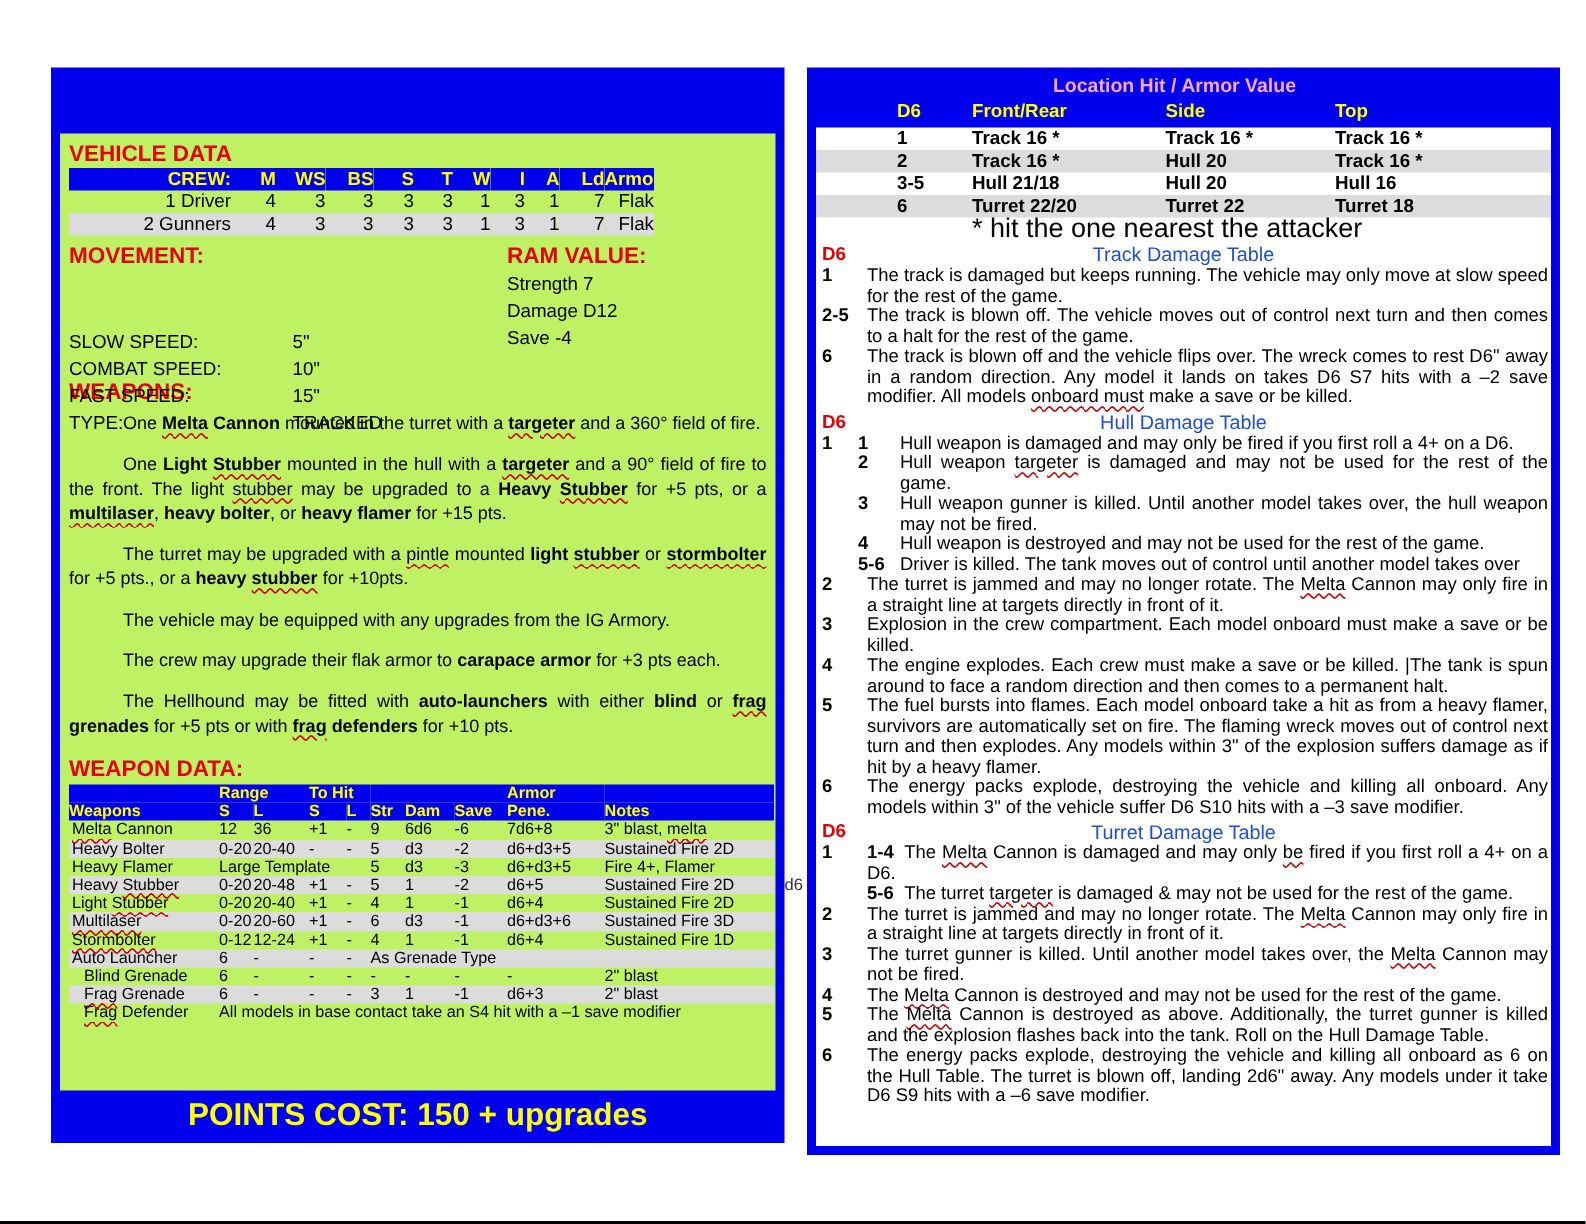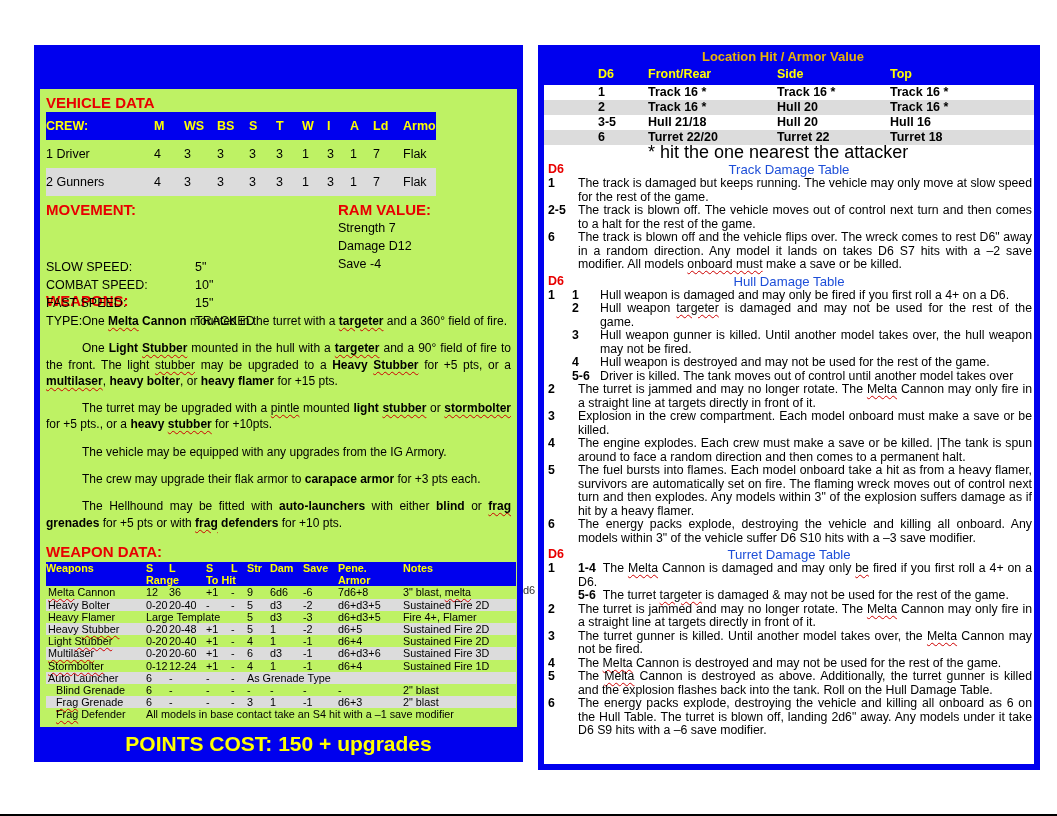--- a/index.html
+++ b/index.html
@@ -18,21 +18,21 @@
             font-size:23px;font-weight:bold;letter-spacing:.5px;}
   .lc-content{position:absolute;left:6px;right:6px;top:44px;bottom:35px;background:#bef264;
               padding:3px 4px 0 6px;overflow:hidden;}
   .lc-points{position:absolute;left:0;right:0;bottom:0;height:35px;line-height:34px;
              text-align:center;color:#FFFF00;font-size:21px;font-weight:bold;}
 
   .red-h{color:#E80000;font-weight:bold;font-size:15px;line-height:17px;}
   .red-h.sp{margin-top:2px;}
 
   .crew-table{border-collapse:collapse;table-layout:fixed;width:390px;font-size:12.5px;margin-top:1px;}
-  .crew-table th,.crew-table td{padding:0;text-align:left;height:28px;line-height:15px;
+  .crew-table th,.crew-table td{padding:0;text-align:right;height:15px;line-height:15px;
       white-space:nowrap;overflow:hidden;font-weight:normal;}
   .crew-table thead th{background:#0000EE;color:#FFFF00;font-weight:bold;}
   .stripe{background:#DCDCDC;}
 
   .mv-block{position:relative;margin-top:5px;font-size:12.5px;}
   .mv-headrow{height:18px;}
   .mv-row{height:18px;line-height:18px;}
   .mv-label{display:inline-block;width:149px;margin-top:39px;}
   .ram-head{position:absolute;left:292px;top:0;}
   .ram-col{position:absolute;left:292px;top:18px;}
@@ -44,21 +44,21 @@
   .wd-head{margin-top:12px;}
 
   .wtable{border-collapse:collapse;table-layout:fixed;width:470px;font-size:10.8px;margin-top:2px;}
   .wtable td{padding:0 2px 0 0;height:12.2px;line-height:12.2px;white-space:nowrap;overflow:visible;}
   .wtable thead td{background:#0000EE;color:#FFFF00;font-weight:bold;}
   .wtable td.wname{padding-left:2px;}
   .wtable td.wname.ind{padding-left:10px;}
 
   .rc-loc-top{position:relative;height:40px;color:#FFFF00;}
   .loc-title{position:absolute;top:4px;left:0;right:12px;text-align:center;
-             color:#eab308;font-weight:bold;font-size:13px;}
+             color:#f9a8d4;font-weight:bold;font-size:13px;}
   .loc-grid{display:grid;grid-template-columns:54px 50px 129px 113px 1fr;
             font-size:12.5px;font-weight:bold;line-height:15px;}
   .loc-header{position:absolute;left:6px;right:6px;top:22px;}
   .rc-content{position:absolute;left:6px;right:6px;top:40px;bottom:6px;background:#FFFFFF;overflow:hidden;}
   .loc-row{height:15px;}
   .loc-note{font-size:18px;line-height:15px;padding-left:104px;}
 
   .dmg-head{position:relative;height:15px;line-height:15px;margin-top:2px;}
   .dmg-d6{position:absolute;left:4px;color:#E80000;font-weight:bold;font-size:12.5px;}
   .dmg-title{text-align:center;color:#1d4ed8;font-weight:normal;font-size:13.2px;}
@@ -177,38 +177,38 @@
           <col style="width: 25px;">
           <col style="width: 16px;">
           <col style="width: 23px;">
           <col style="width: 33px;">
           <col style="width: 35px;">
           <col style="width: 65px;">
           <col style="width: 113px;">
         </colgroup>
         <thead>
           <tr>
+            <td colspan="1"></td>
+            <td colspan="2">Range</td>
+            <td colspan="2">To Hit</td>
+            <td colspan="3"></td>
+            <td colspan="1">Armor</td>
+            <td colspan="1"></td>
+          </tr>
+          <tr>
             <td>Weapons</td>
             <td>S</td>
             <td>L</td>
             <td>S</td>
             <td>L</td>
             <td>Str</td>
             <td>Dam</td>
             <td>Save</td>
             <td>Pene.</td>
             <td>Notes</td>
-          </tr>
-          <tr>
-            <td colspan="1"></td>
-            <td colspan="2">Range</td>
-            <td colspan="2">To Hit</td>
-            <td colspan="3"></td>
-            <td colspan="1">Armor</td>
-            <td colspan="1"></td>
           </tr>
         </thead>
         <tbody>
           <tr>
             <td class="wname"><span class="sq">Melta</span><span> Cannon</span></td>
             <td>12</td>
             <td>36</td>
             <td>+1</td>
             <td>-</td>
             <td>9</td>

